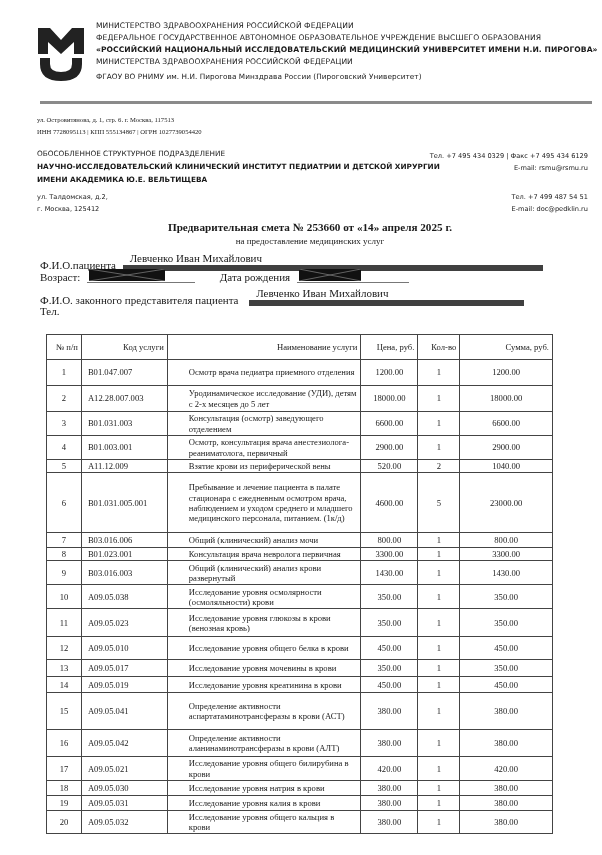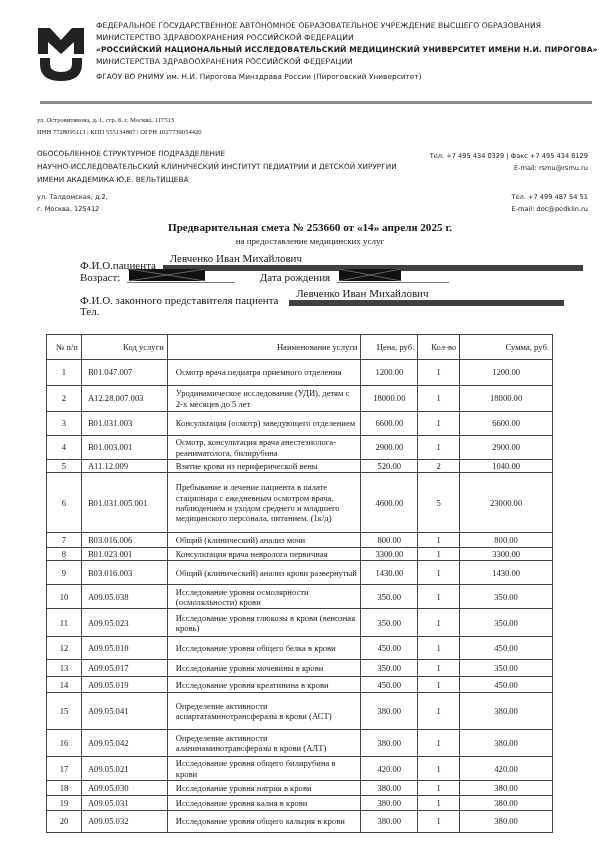--- a/index.html
+++ b/index.html
@@ -13,56 +13,56 @@
   .org-lines { left: 96px; top: 20px; font-size: 7.6px; line-height: 12px; letter-spacing: 0.05px; }
   .org-lines div { white-space: nowrap; }
   .org-lines .b { font-weight: bold; }
   .org-lines .short { margin-top: 3px; font-size: 7.3px; }
   .hr-thick { left: 40px; top: 101px; width: 552px; height: 3px; background: #8a8a8a; }
 
   .addr1 { left: 37px; top: 114px; font-size: 6.6px; line-height: 12px; white-space: nowrap; font-family: Liberation Serif, serif; }
   .contact1 { right: 14px; top: 114px; font-size: 6.6px; line-height: 12px; text-align: right; white-space: nowrap; margin-top: 36px; }
 
   .sub-org { left: 37px; top: 147px; font-size: 7.3px; line-height: 13px; white-space: nowrap; }
-  .sub-org .b { font-weight: normal; }
+  .sub-org .b { font-weight: bold; }
 
   .addr2 { left: 37px; top: 191px; font-size: 6.6px; line-height: 12px; white-space: nowrap; }
   .contact2 { right: 14px; top: 191px; font-size: 6.6px; line-height: 12px; text-align: center; white-space: nowrap; }
 
   
   .title { left: 0; width: 620px; top: 221px; text-align: center; font-size: 11.2px; font-weight: bold; white-space: nowrap; }
   .subtitle { left: 0; width: 620px; top: 236px; text-align: center; font-size: 9px; white-space: nowrap; }
 
   
   .field-row { left: 40px; font-size: 11px; white-space: nowrap; }
-  .field-label { display: inline-block; vertical-align: bottom; margin-left: 40px; }
+  .field-label { display: inline-block; vertical-align: bottom; }
   .field-value { display: inline-block; vertical-align: bottom; font-weight: normal; border-bottom: 6px solid #404040; padding-left: 7px; line-height: 13px; }
   .redact { display: inline-block; vertical-align: bottom; background: #111; position: relative; }
   .redact svg { position: absolute; left: 0; top: 0; }
   .under { display: inline-block; vertical-align: bottom; border-bottom: 1px solid #777; }
 
   
   table.est { position: absolute; left: 46px; top: 334px; width: 507px; border-collapse: collapse; font-family: "Liberation Serif", serif; font-size: 8.6px; line-height: 10.2px; color: #1a1a1a; }
   table.est td, table.est th { border: 1px solid #444; padding: 1px 3px; vertical-align: middle; }
   table.est th { font-weight: normal; text-align: right; height: 22px; }
   table.est td.c { text-align: center; }
   table.est td.code { padding-left: 6px; }
-  table.est td.name { padding-left: 8px; }
+  table.est td.name { padding-left: 21px; }
 </style>
 </head>
 <body class="serif">
 
 <svg class="abs logo" viewBox="0 0 50 58">
   <path d="M2 4 L14 4 L25 16 L36 4 L48 4 L48 30 L38 30 L38 18 L25 30 L12 18 L12 30 L2 30 Z" fill="#222"></path>
   <path d="M4 34 L14 34 L14 40 Q14 48 25 48 Q36 48 36 40 L36 34 L46 34 L46 40 Q46 57 25 57 Q4 57 4 40 Z" fill="#222"></path>
 </svg>
 
 <div class="abs org-lines sans">
+  <div>МИНИСТЕРСТВО ЗДРАВООХРАНЕНИЯ РОССИЙСКОЙ ФЕДЕРАЦИИ</div>
   <div>ФЕДЕРАЛЬНОЕ ГОСУДАРСТВЕННОЕ АВТОНОМНОЕ ОБРАЗОВАТЕЛЬНОЕ УЧРЕЖДЕНИЕ ВЫСШЕГО ОБРАЗОВАНИЯ</div>
-  <div>МИНИСТЕРСТВО ЗДРАВООХРАНЕНИЯ РОССИЙСКОЙ ФЕДЕРАЦИИ</div>
   <div class="b">«РОССИЙСКИЙ НАЦИОНАЛЬНЫЙ ИССЛЕДОВАТЕЛЬСКИЙ МЕДИЦИНСКИЙ УНИВЕРСИТЕТ ИМЕНИ Н.И. ПИРОГОВА»</div>
   <div>МИНИСТЕРСТВА ЗДРАВООХРАНЕНИЯ РОССИЙСКОЙ ФЕДЕРАЦИИ</div>
   <div class="short">ФГАОУ ВО РНИМУ им. Н.И. Пирогова Минздрава России (Пироговский Университет)</div>
 </div>
 <div class="abs hr-thick"></div>
 
 <div class="abs addr1 sans">
   <div>ул. Островитянова,  д. 1, стр. 6. г. Москва, 117513</div>
   <div>ИНН 7728095113  |  КПП 555134867  |  ОГРН 1027739054420</div>
 </div>
@@ -164,21 +164,21 @@
         <td class="c">3</td>
         <td class="code">B01.031.003</td>
         <td class="name">Консультация (осмотр) заведующего отделением</td>
         <td class="c">6600.00</td>
         <td class="c">1</td>
         <td class="c">6600.00</td>
       </tr>
       <tr style="height: 24px;">
         <td class="c">4</td>
         <td class="code">B01.003.001</td>
-        <td class="name">Осмотр, консультация врача анестезиолога-реаниматолога, билирубина</td>
+        <td class="name">Осмотр, консультация врача анестезиолога-реаниматолога, первичный</td>
         <td class="c">2900.00</td>
         <td class="c">1</td>
         <td class="c">2900.00</td>
       </tr>
       <tr style="height: 12px;">
         <td class="c">5</td>
         <td class="code">A11.12.009</td>
         <td class="name">Взятие крови из периферической вены</td>
         <td class="c">520.00</td>
         <td class="c">2</td>

